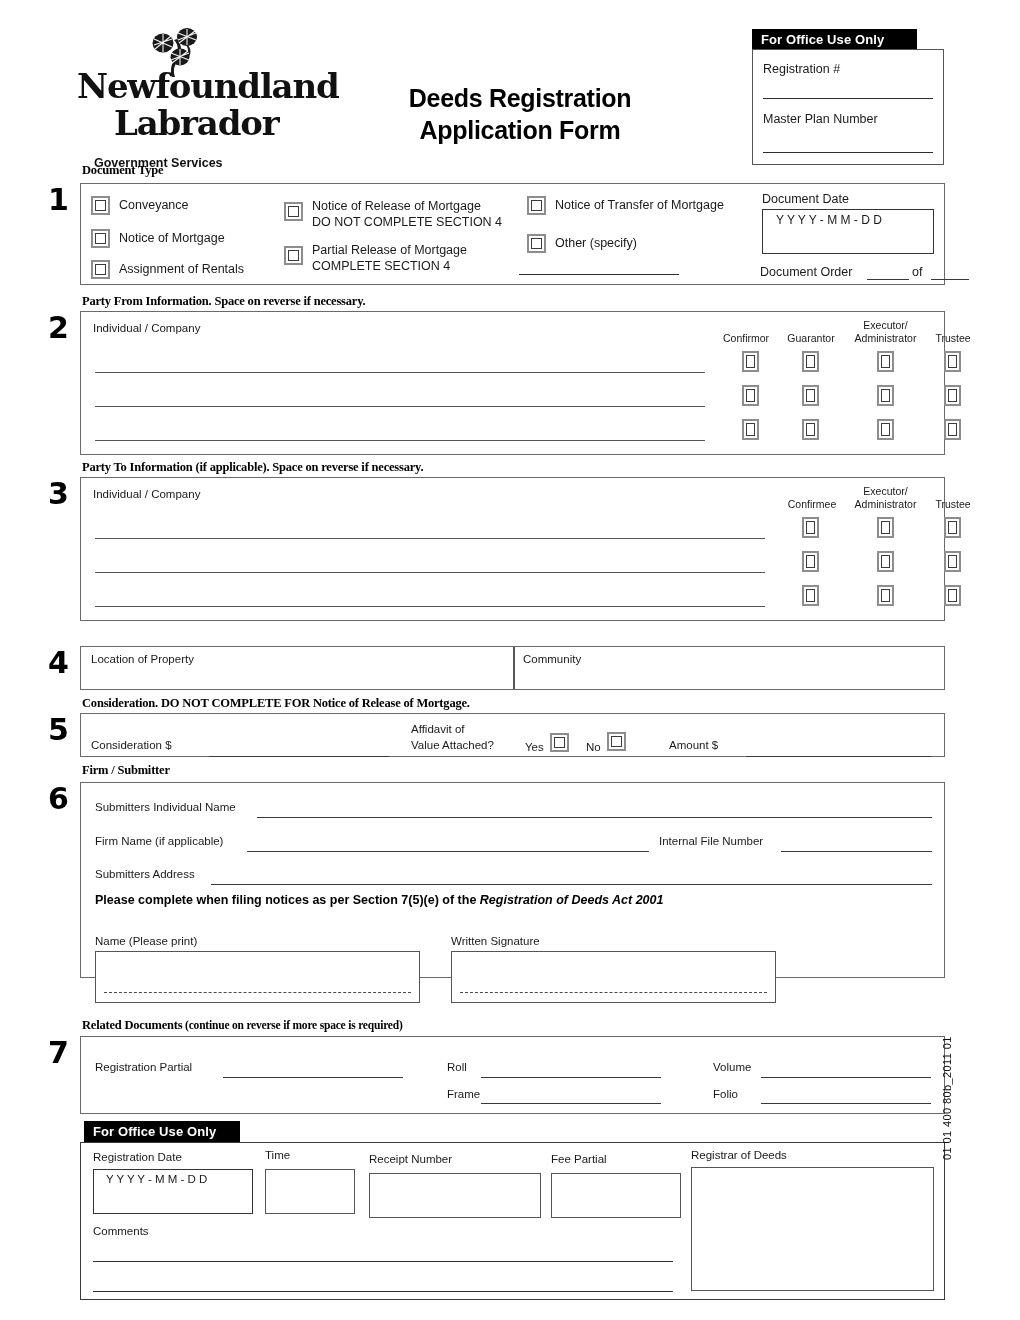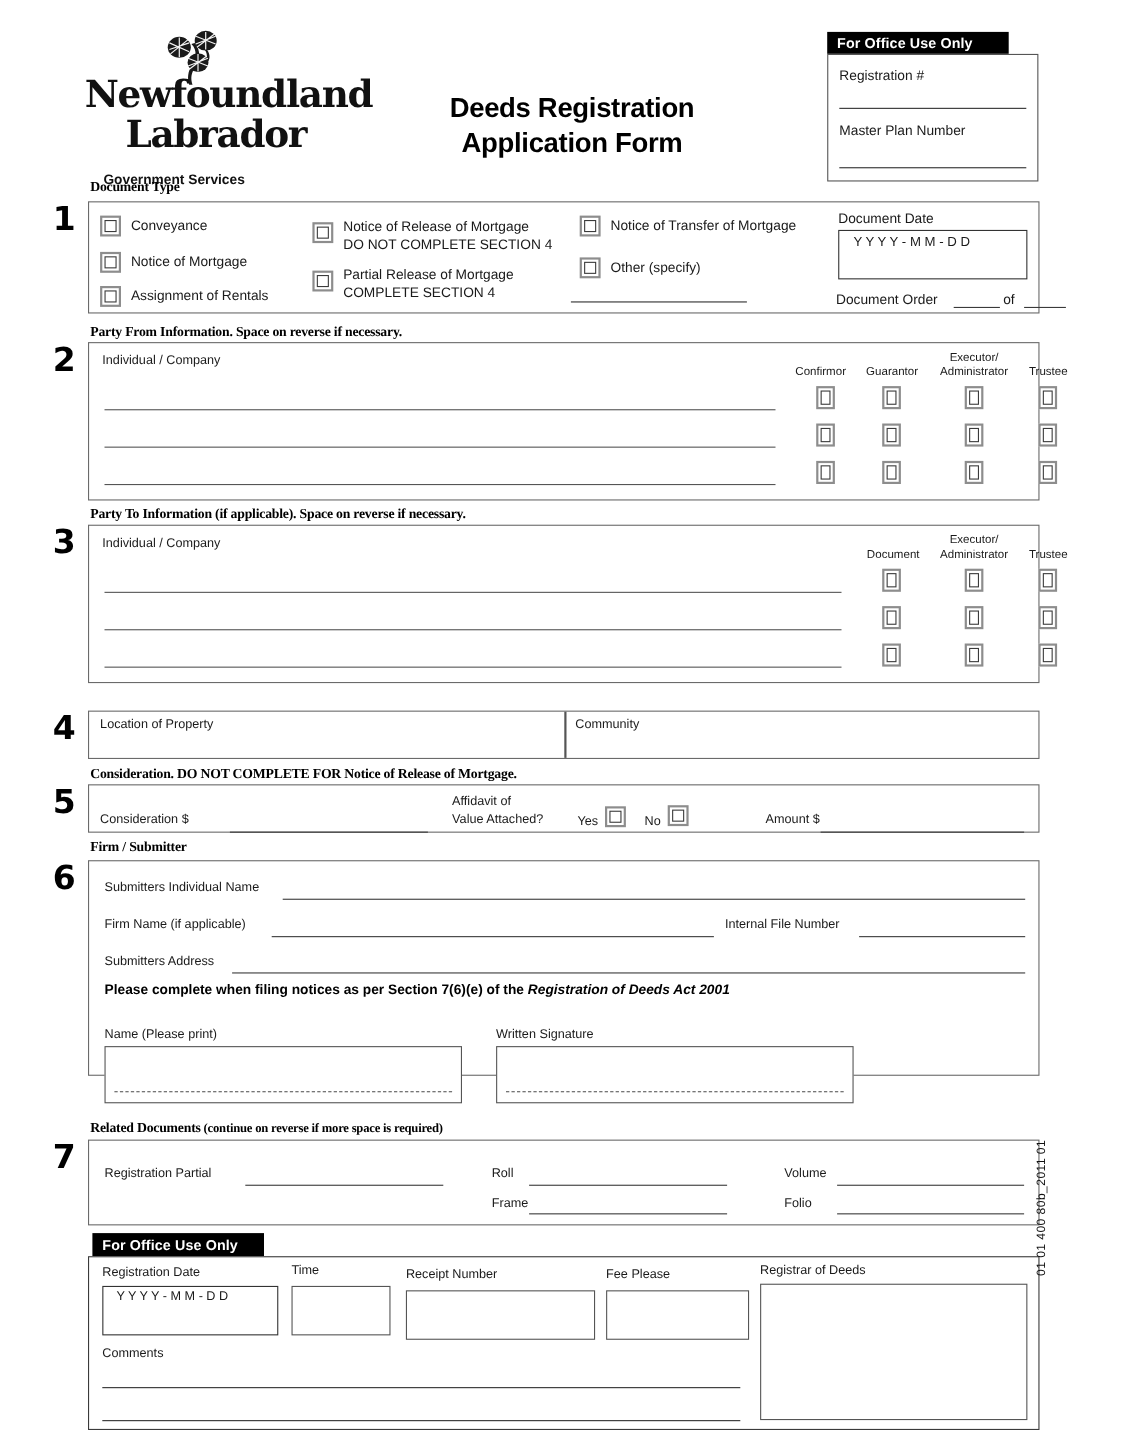--- a/index.html
+++ b/index.html
@@ -251,21 +251,21 @@
     <div class="abs" style="left:721px; top:107px;"><span class="cbx tall"></span></div>
     <div class="abs" style="left:796px; top:107px;"><span class="cbx tall"></span></div>
     <div class="abs" style="left:863px; top:107px;"><span class="cbx tall"></span></div>
   </div>
 
   <div class="scap" style="left:82px; top:460px;">Party To Information (if applicable). Space on reverse if necessary.</div>
   <div class="secnum" style="top:479px;">3</div>
   <div class="sbox" style="left:80px; top:477px; width:865px; height:144px;">
     <div class="flabel sm" style="left:12px; top:10px;">Individual / Company</div>
 
-    <div class="flabel xs" style="left:700px; top:20px; width:62px; text-align:center;">Document</div>
+    <div class="flabel xs" style="left:700px; top:20px; width:62px; text-align:center;">Confirmee</div>
     <div class="flabel xs" style="left:762px; top:7px; width:85px; text-align:center;">Executor/</div>
     <div class="flabel xs" style="left:762px; top:20px; width:85px; text-align:center;">Administrator</div>
     <div class="flabel xs" style="left:848px; top:20px; width:48px; text-align:center;">Trustee</div>
 
     <div class="rule gray" style="left:14px; top:60px; width:670px;"></div>
     <div class="abs" style="left:721px; top:39px;"><span class="cbx tall"></span></div>
     <div class="abs" style="left:796px; top:39px;"><span class="cbx tall"></span></div>
     <div class="abs" style="left:863px; top:39px;"><span class="cbx tall"></span></div>
 
     <div class="rule gray" style="left:14px; top:94px; width:670px;"></div>
@@ -296,40 +296,40 @@
 
     <div class="flabel sm" style="left:330px; top:9px;">Affidavit of</div>
     <div class="flabel sm" style="left:330px; top:25px;">Value Attached?</div>
 
     <div class="flabel sm" style="left:444px; top:27px;">Yes</div>
     <div class="abs" style="left:469px; top:19px;"><span class="cbx"></span></div>
 
     <div class="flabel sm" style="left:505px; top:27px;">No</div>
     <div class="abs" style="left:526px; top:18px;"><span class="cbx"></span></div>
 
-    <div class="flabel sm" style="left:588px; top:25px;margin-left:27px;">Amount  $</div>
+    <div class="flabel sm" style="left:588px; top:25px;">Amount  $</div>
     <div class="rule thin" style="left:665px; top:42px; width:185px;"></div>
   </div>
 
   <div class="scap" style="left:82px; top:763px;">Firm / Submitter</div>
   <div class="secnum" style="top:784px;">6</div>
   <div class="sbox" style="left:80px; top:782px; width:865px; height:196px;">
     <div class="flabel sm" style="left:14px; top:18px;">Submitters Individual Name</div>
     <div class="rule thin" style="left:176px; top:34px; width:675px;"></div>
 
     <div class="flabel sm" style="left:14px; top:52px;">Firm Name (if applicable)</div>
     <div class="rule thin" style="left:166px; top:68px; width:402px;"></div>
     <div class="flabel sm" style="left:578px; top:52px;">Internal File Number</div>
     <div class="rule thin" style="left:700px; top:68px; width:151px;"></div>
 
     <div class="flabel sm" style="left:14px; top:85px;">Submitters Address</div>
     <div class="rule thin" style="left:130px; top:101px; width:721px;"></div>
 
     <div class="abs" style="left:14px; top:110px; font-size:12.5px; font-weight:bold; white-space:nowrap;">
-      <span>Please complete when filing notices as per Section 7(6)(e) of the </span><span class="ital">Registration of Deeds Act 2001</span>
+      <span>Please complete when filing notices as per Section 7(5)(e) of the </span><span class="ital">Registration of Deeds Act 2001</span>
     </div>
 
     <div class="flabel sm" style="left:14px; top:152px;">Name (Please print)</div>
     <div class="ibox" style="left:14px; top:168px; width:325px; height:52px;">
       <div class="dashrule" style="left:8px; top:40px; width:307px;"></div>
     </div>
 
     <div class="flabel sm" style="left:370px; top:152px;">Written Signature</div>
     <div class="ibox" style="left:370px; top:168px; width:325px; height:52px;">
       <div class="dashrule" style="left:8px; top:40px; width:307px;"></div>
@@ -364,21 +364,21 @@
     <div class="ibox dk" style="left:12px; top:26px; width:160px; height:45px;">
       <div class="flabel" style="left:12px; top:3px; font-size:11.5px;">Y Y Y Y  -  M M  -  D D</div>
     </div>
 
     <div class="flabel sm" style="left:184px; top:6px;">Time</div>
     <div class="ibox" style="left:184px; top:26px; width:90px; height:45px;"></div>
 
     <div class="flabel sm" style="left:288px; top:10px;">Receipt Number</div>
     <div class="ibox" style="left:288px; top:30px; width:172px; height:45px;"></div>
 
-    <div class="flabel sm" style="left:470px; top:10px;">Fee Please</div>
+    <div class="flabel sm" style="left:470px; top:10px;">Fee Partial</div>
     <div class="ibox" style="left:470px; top:30px; width:130px; height:45px;"></div>
 
     <div class="flabel sm" style="left:610px; top:6px;">Registrar of Deeds</div>
     <div class="ibox" style="left:610px; top:24px; width:243px; height:124px;"></div>
 
     <div class="flabel sm" style="left:12px; top:82px;">Comments</div>
     <div class="rule" style="left:12px; top:118px; width:580px;"></div>
     <div class="rule" style="left:12px; top:148px; width:580px;"></div>
   </div>
 

